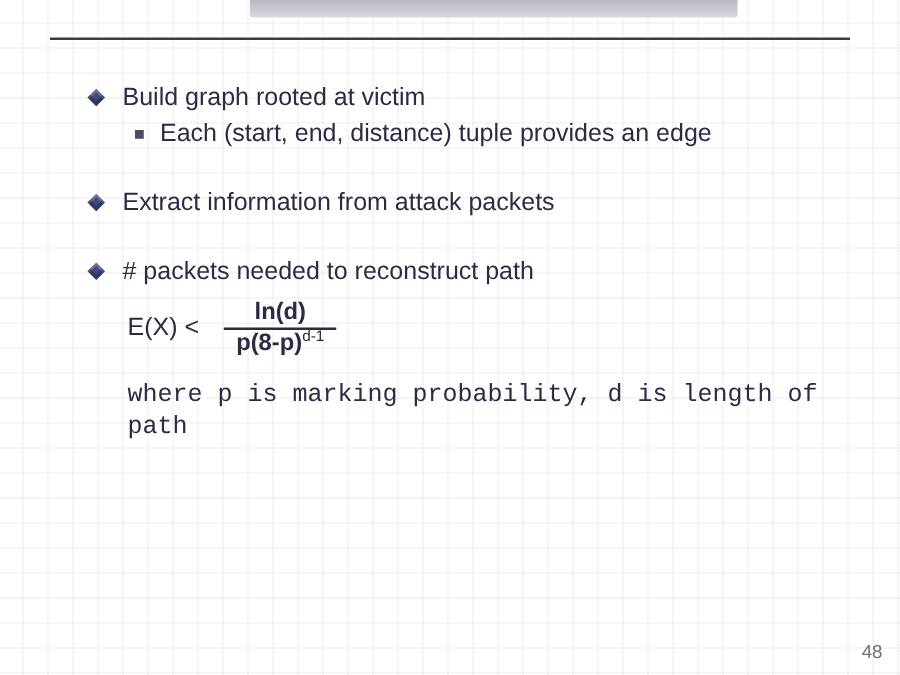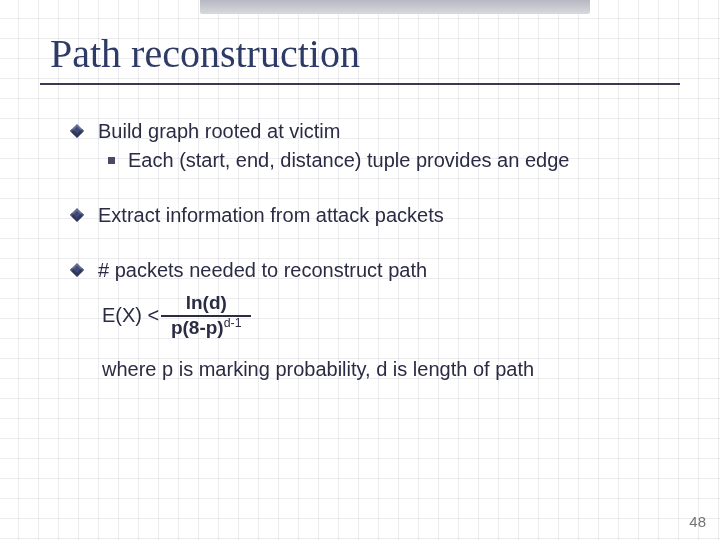--- a/index.html
+++ b/index.html
@@ -84,60 +84,59 @@
     background: #4a4a66;
   }
   .formula-block {
     margin-top: 10px;
     margin-left: 4px;
     color: #2b2b44;
   }
   .formula {
     display: flex;
     align-items: center;
-    gap: 2px;
+    gap: 20px;
     font-size: 20px;
   }
   .frac {
     display: inline-flex;
     flex-direction: column;
     align-items: center;
     font-weight: bold;
     font-family: Verdana, Geneva, sans-serif;
     font-size: 19px;
     line-height: 1.1;
     text-align: right;
   }
   .frac .num { padding: 0 2px 1px 2px; }
   .frac .bar { width: 100%; min-width: 90px; height: 2px; background: #2b2b44; }
   .frac .den { padding: 1px 2px 0 2px; }
   .sup { font-size: 0.65em; vertical-align: super; line-height: 0; font-weight: normal; }
   .where {
     margin-top: 18px;
     font-size: 20px;
-    font-family: Liberation Sans, sans-serif;
+    font-family: Liberation Mono, monospace;
   }
   .pagenum {
     position: absolute;
     bottom: 10px;
     right: 14px;
     font-size: 15px;
     color: #737373;
     font-family: Verdana, Geneva, sans-serif;
   }
 </style>
 </head>
 <body>
 
 <div class="grid-bg"></div>
 <div class="topbar"></div>
 
 <div class="slide">
 
-  <h1 class="title">Path reconstruction</h1>
   <div class="title-rule"></div>
 
   <div class="content">
 
     <div class="item">
       <span class="diamond"></span>
       <span>Build graph rooted at victim</span>
       <div class="subitem">
         <span class="square"></span>
         <span>Each (start, end, distance) tuple provides an edge</span>

